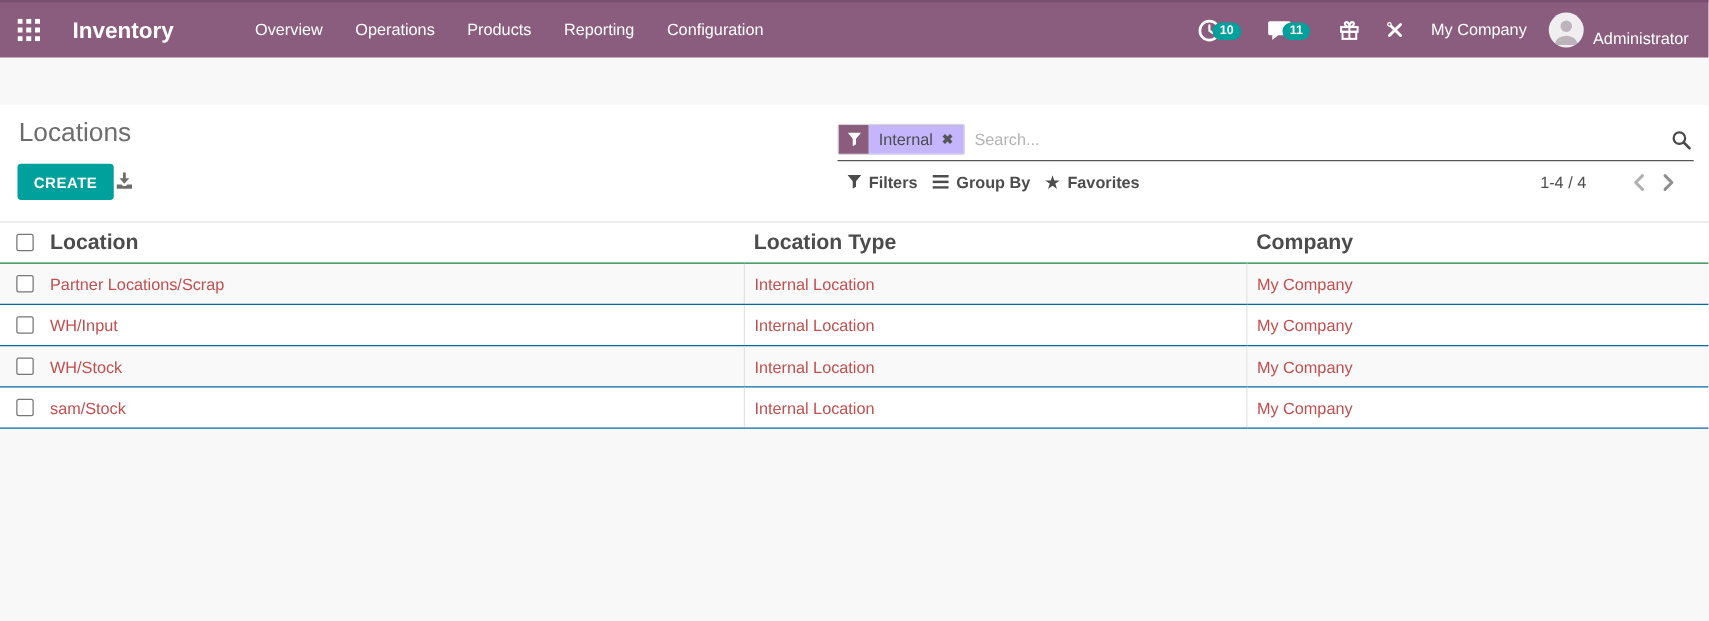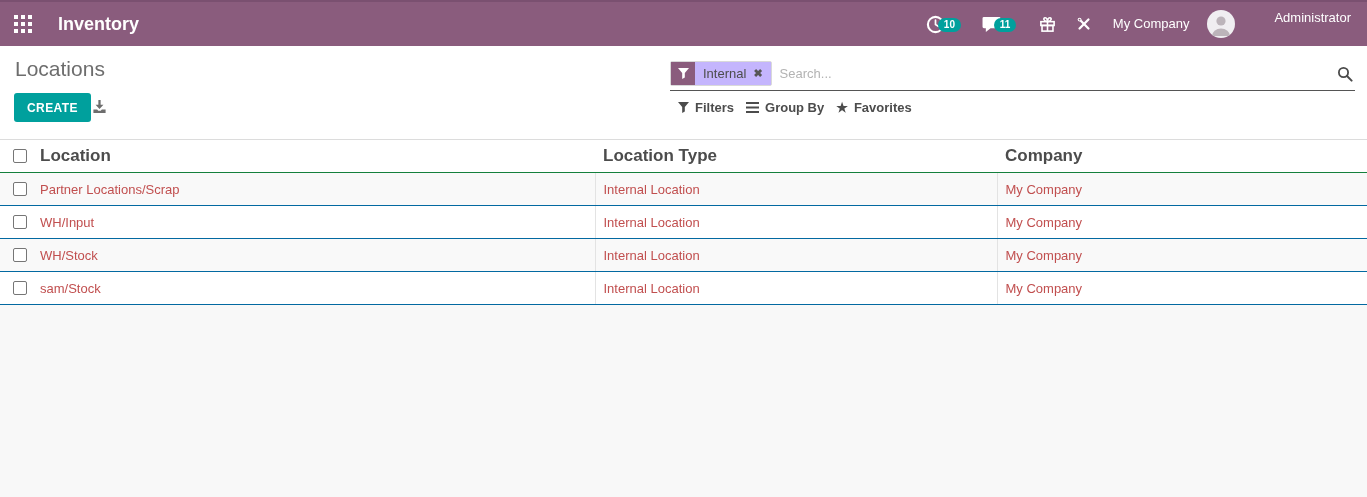--- a/index.html
+++ b/index.html
@@ -17,26 +17,26 @@
   .navbar{display:flex;align-items:center;height:46px;background:var(--navbar-bg);color:#fff;border-top:2px solid #7a5070;}
   .apps-btn{width:46px;height:46px;display:flex;align-items:center;justify-content:center;cursor:pointer;}
   .brand{font-size:18px;font-weight:bold;margin-left:12px;margin-right:52px;cursor:pointer;}
   .menu{display:flex;align-items:center;height:100%;}
   .menu-item{padding:0 13px;font-size:13px;line-height:46px;cursor:pointer;white-space:nowrap;}
   .systray{margin-left:auto;display:flex;align-items:center;padding-right:12px;}
   .systray-item{position:relative;display:flex;align-items:center;justify-content:center;width:22px;height:46px;cursor:pointer;margin-right:8px;}
   .systray-item.with-badge{margin-right:34px;}
   .badge{position:absolute;top:17px;left:13px;background:var(--accent);color:#fff;font-size:10px;font-weight:bold;line-height:14px;padding:0 6px;border-radius:8px;}
   .sys-text{font-size:13px;padding:0 14px;line-height:46px;cursor:pointer;white-space:nowrap;}
-  .user-zone{display:flex;align-items:flex-start;cursor:pointer;padding:0 4px;gap:32px;}
+  .user-zone{display:flex;align-items:flex-end;cursor:pointer;padding:0 4px;}
   .avatar{width:28px;height:28px;border-radius:50%;background:#f0eef1;display:flex;align-items:center;justify-content:center;overflow:hidden;margin-right:7px;}
   .user-name{font-size:13px;}
 
   
-  .control-panel{position:relative;height:93px;background:#fff;}
+  .control-panel{position:relative;height:93px;background:#fff;margin-top:38px;}
   .page-title{position:absolute;left:15px;top:11px;font-size:21px;color:var(--title-text);}
   .searchbar{position:absolute;right:12px;top:11px;width:685px;height:34px;display:flex;align-items:center;border-bottom:1px solid #555;}
   .facet{display:flex;align-items:stretch;height:25px;border:1px solid #d9d9d9;border-radius:2px;flex:0 0 auto;}
   .facet-icon{width:24px;background:var(--navbar-bg);display:flex;align-items:center;justify-content:center;}
   .facet-body{display:flex;align-items:center;background:#c4b5fd;padding:0 8px;font-size:13px;color:#4c4c4c;gap:7px;}
   .facet-remove{font-size:11px;color:#555;font-weight:bold;cursor:pointer;}
   .search-input{flex:1;border:none;outline:none;font-size:13px;color:#8b5cf6;padding:0 8px;background:transparent;font-family:"Liberation Sans",sans-serif;}
   .search-input::placeholder{color:#b3b3b3;}
   .search-glass{flex:0 0 auto;cursor:pointer;display:flex;align-items:center;padding-right:2px;}
 
@@ -75,20 +75,27 @@
           <rect x="0" y="7" width="4" height="4"></rect>
             <rect x="7" y="7" width="4" height="4"></rect>
             <rect x="14" y="7" width="4" height="4"></rect>
           <rect x="0" y="14" width="4" height="4"></rect>
             <rect x="7" y="14" width="4" height="4"></rect>
             <rect x="14" y="14" width="4" height="4"></rect>
         </g>
       </svg>
     </div>
     <div class="brand">Inventory</div>
+    <div class="menu">
+      <div class="menu-item">Overview</div>
+      <div class="menu-item">Operations</div>
+      <div class="menu-item">Products</div>
+      <div class="menu-item">Reporting</div>
+      <div class="menu-item">Configuration</div>
+    </div>
 
     <div class="systray">
       <div class="systray-item with-badge">
         <svg width="19" height="19" viewBox="0 0 20 20">
           <circle cx="10" cy="10" r="8" fill="none" stroke="#ffffff" stroke-width="2.2"></circle>
           <path d="M10 5.5 V10 L13 12" fill="none" stroke="#ffffff" stroke-width="1.8" stroke-linecap="round"></path>
         </svg>
         <span class="badge">10</span>
       </div>
       <div class="systray-item with-badge">
@@ -180,20 +187,33 @@
             </g>
         </svg>
         <span>Group By</span>
       </div>
       <div class="fm-item">
         <span class="star">★</span>
         <span>Favorites</span>
       </div>
     </div>
 
+    <div class="pager">
+      <span class="pager-text">1-4 / 4</span>
+      <div class="pager-btn">
+        <svg width="10" height="14" viewBox="0 0 10 14">
+          <path d="M8 1.5 L2.5 7 L8 12.5" fill="none" stroke="#b0b0b0" stroke-width="2.4" stroke-linecap="round" stroke-linejoin="round"></path>
+        </svg>
+      </div>
+      <div class="pager-btn">
+        <svg width="10" height="14" viewBox="0 0 10 14">
+          <path d="M2 1.5 L7.5 7 L2 12.5" fill="none" stroke="#8f8f8f" stroke-width="2.4" stroke-linecap="round" stroke-linejoin="round"></path>
+        </svg>
+      </div>
+    </div>
   </div>
 
   <table>
     <colgroup>
         <col style="width:40px">
         <col style="width:555px">
         <col style="width:402px">
         <col style="width:370px">
       </colgroup>
     <thead>

